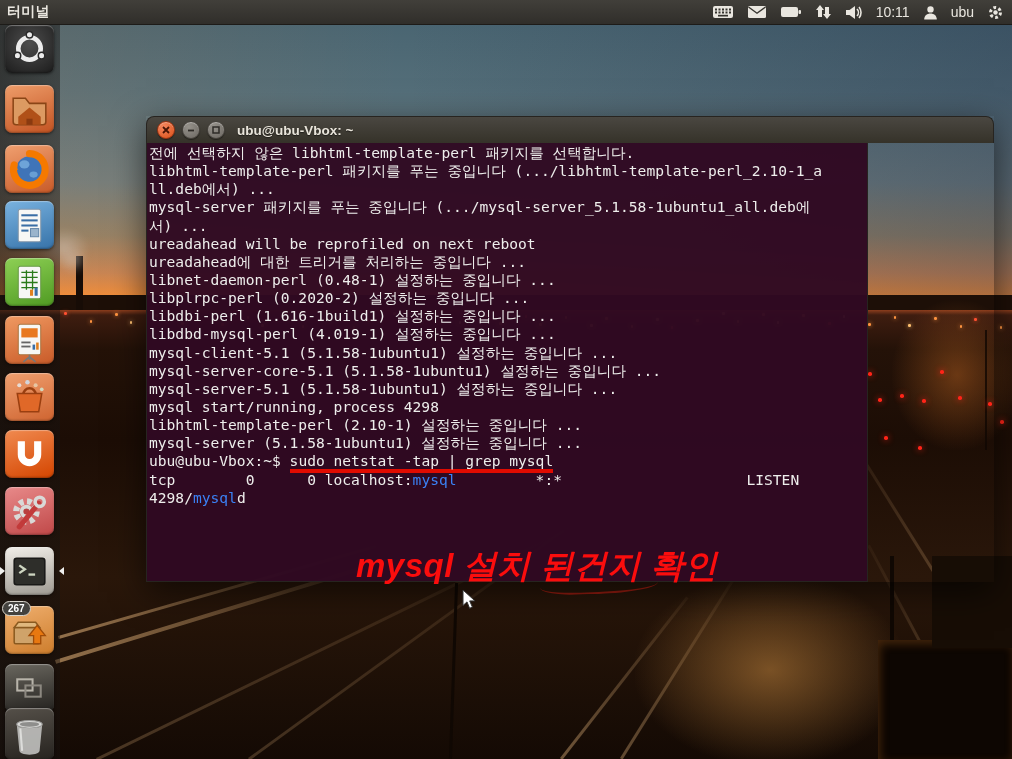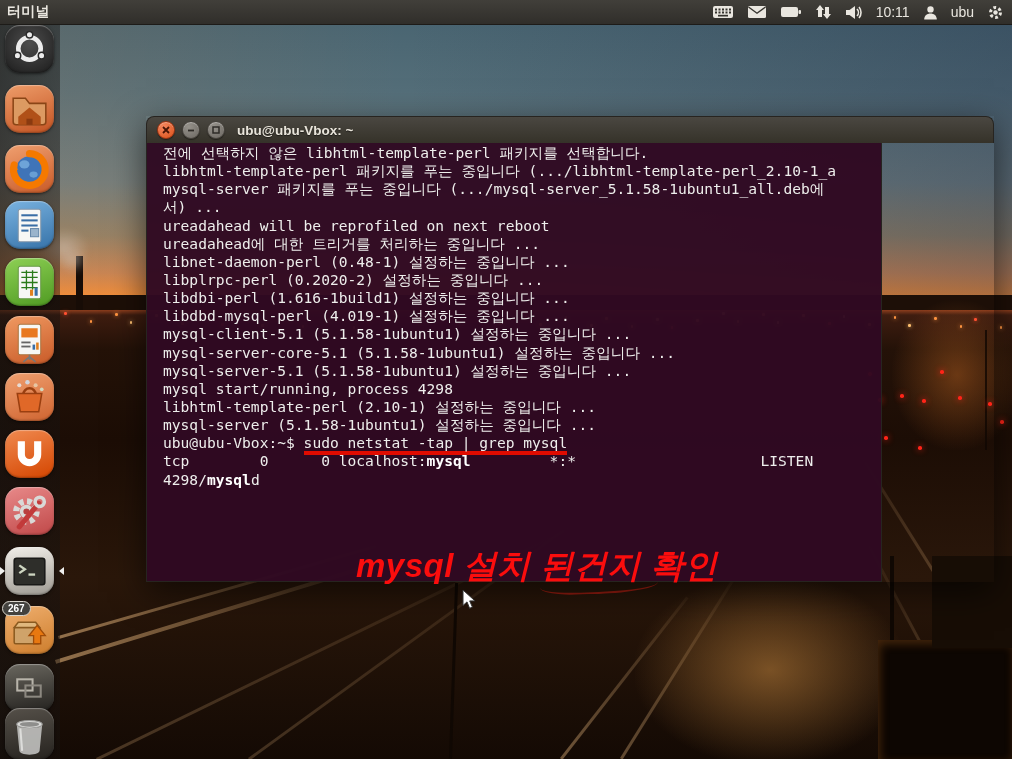--- a/index.html
+++ b/index.html
@@ -46,21 +46,21 @@
     display:flex;align-items:center;justify-content:space-between;color:#e9e6df;}
   .panel-app-name{margin-left:7px;font-size:14px;font-weight:bold;letter-spacing:.3px;}
   .panel-right{display:flex;align-items:center;gap:13px;margin-right:8px;}
   .p-icon{display:inline-flex;align-items:center;}
   .panel-clock{font-size:14px;}
   .panel-user{font-size:14px;}
 
   
   .launcher{position:absolute;left:0;top:24px;width:60px;height:735px;z-index:30;
     background:linear-gradient(90deg,rgba(22,18,16,.62),rgba(22,18,16,.46));}
-  .ltile{position:absolute;left:5px;width:49px;height:48px;border-radius:15px;
+  .ltile{position:absolute;left:5px;width:49px;height:48px;border-radius:7px;
     box-shadow:inset 0 1px 1px rgba(255,255,255,.35),inset 0 -1px 2px rgba(0,0,0,.3),0 1px 3px rgba(0,0,0,.55);}
   .ltile svg{position:absolute;inset:0;}
   .t-dash{background:radial-gradient(circle at 50% 38%,#4d4d4d,#1c1c1c);}
   .t-home{background:linear-gradient(160deg,#ee9d6a,#c35322);}
   .t-firefox{background:linear-gradient(160deg,#f0a070,#c85a28);}
   .t-writer{background:linear-gradient(160deg,#7ab3e0,#3672a8);}
   .t-calc{background:linear-gradient(160deg,#8ed055,#4f9a22);}
   .t-impress{background:linear-gradient(160deg,#f09a62,#c85a28);}
   .t-soft{background:linear-gradient(160deg,#f0a070,#cf6430);}
   .t-uone{background:linear-gradient(160deg,#f08a50,#d44500);}
@@ -79,24 +79,24 @@
   .window{position:absolute;left:146px;top:116px;width:848px;z-index:20;
     box-shadow:0 10px 32px rgba(0,0,0,.6);}
   .titlebar{height:26px;border-radius:8px 8px 0 0;border:1px solid #272420;border-bottom:none;
     background:linear-gradient(#4a4741,#353229);display:flex;align-items:center;}
   .wbtn{width:16px;height:16px;border-radius:50%;margin-left:7px;display:inline-flex;
     align-items:center;justify-content:center;box-shadow:inset 0 1px 1px rgba(255,255,255,.4),0 1px 1px rgba(0,0,0,.4);}
   .wbtn.close{background:radial-gradient(circle at 35% 30%,#f6875f,#d94f16);border:1px solid #9c3310;margin-left:10px;}
   .wbtn.min,.wbtn.max{background:radial-gradient(circle at 35% 30%,#96928b,#6b6761);border:1px solid #46423c;}
   .wtitle{margin-left:12px;font-size:13.5px;font-weight:bold;color:#e8e4da;text-shadow:0 1px 1px rgba(0,0,0,.5);}
   .term-body{width:718px;height:437px;border:1px solid #272420;border-top:none;
-    background:rgba(47,9,34,.97);padding:1px 0 0 16px;box-sizing:content-box;overflow:hidden;}
+    background:rgba(47,9,34,.97);padding:1px 0 0 2px;box-sizing:content-box;overflow:hidden;}
   .term-line{white-space:pre;font-family:"DejaVu Sans Mono",monospace;font-size:14.6px;
     line-height:18.15px;height:18.15px;color:#eeeeec;}
-  .seg-red{color:#ffffff;font-weight:bold;margin-top:32px;}
+  .seg-red{color:#3b82f6;font-weight:normal;margin-top:32px;}
   .seg-underline{border-bottom:4px solid #e00b00;}
 
   
   .annotation{position:absolute;left:356px;top:544px;z-index:25;color:#fb0d0d;
     font-size:33px;font-weight:bold;font-style:italic;letter-spacing:0.5px;white-space:nowrap;}
   .scribble{position:absolute;left:540px;top:580px;width:118px;height:12px;z-index:24;
     border-bottom:2px solid rgba(190,25,15,.5);border-radius:0 0 60px 40px / 0 0 10px 8px;transform:rotate(-2deg);}
   .cursor{position:absolute;left:462px;top:589px;z-index:50;}
 </style>
 </head>
@@ -371,20 +371,21 @@
       <span class="wbtn max">
         <svg width="16" height="16" viewBox="0 0 16 16">
             <rect x="5" y="5" width="6" height="6" fill="none" stroke="#2e2b27" stroke-width="1.5"></rect>
           </svg>
       </span>
       <span class="wtitle">ubu@ubu-Vbox: ~</span>
     </div>
     <div class="term-body">
         <div class="term-line"><span>전에 선택하지 않은 libhtml-template-perl 패키지를 선택합니다.</span></div>
         <div class="term-line"><span>libhtml-template-perl 패키지를 푸는 중입니다 (.../libhtml-template-perl_2.10-1_a</span></div>
+        <div class="term-line"><span>ll.deb에서) ...</span></div>
         <div class="term-line"><span>mysql-server 패키지를 푸는 중입니다 (.../mysql-server_5.1.58-1ubuntu1_all.deb에</span></div>
         <div class="term-line"><span>서) ...</span></div>
         <div class="term-line"><span>ureadahead will be reprofiled on next reboot</span></div>
         <div class="term-line"><span>ureadahead에 대한 트리거를 처리하는 중입니다 ...</span></div>
         <div class="term-line"><span>libnet-daemon-perl (0.48-1) 설정하는 중입니다 ...</span></div>
         <div class="term-line"><span>libplrpc-perl (0.2020-2) 설정하는 중입니다 ...</span></div>
         <div class="term-line"><span>libdbi-perl (1.616-1build1) 설정하는 중입니다 ...</span></div>
         <div class="term-line"><span>libdbd-mysql-perl (4.019-1) 설정하는 중입니다 ...</span></div>
         <div class="term-line"><span>mysql-client-5.1 (5.1.58-1ubuntu1) 설정하는 중입니다 ...</span></div>
         <div class="term-line"><span>mysql-server-core-5.1 (5.1.58-1ubuntu1) 설정하는 중입니다 ...</span></div>

